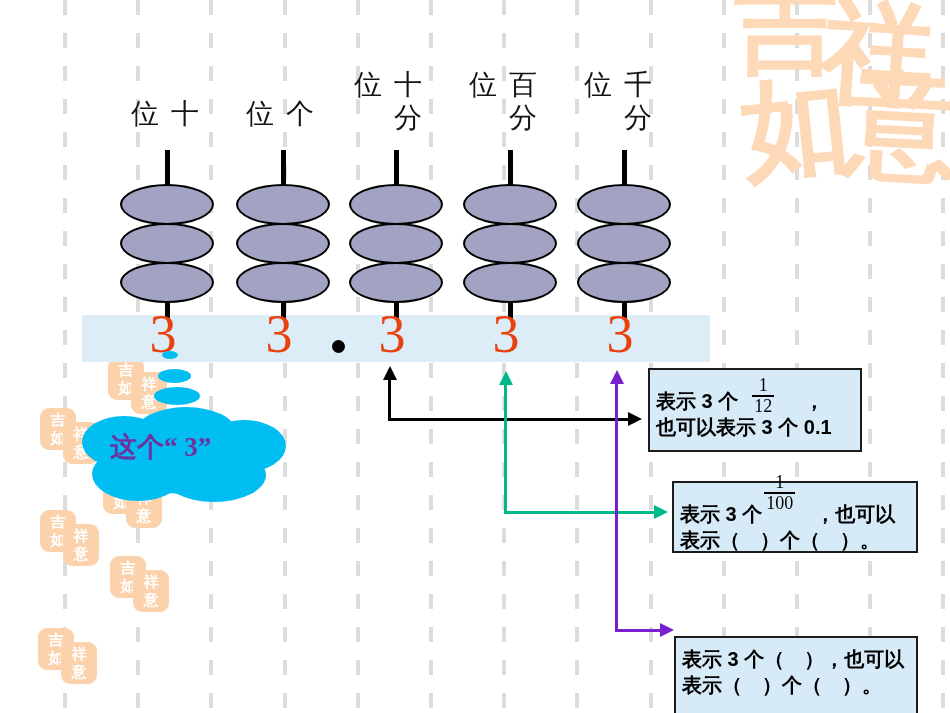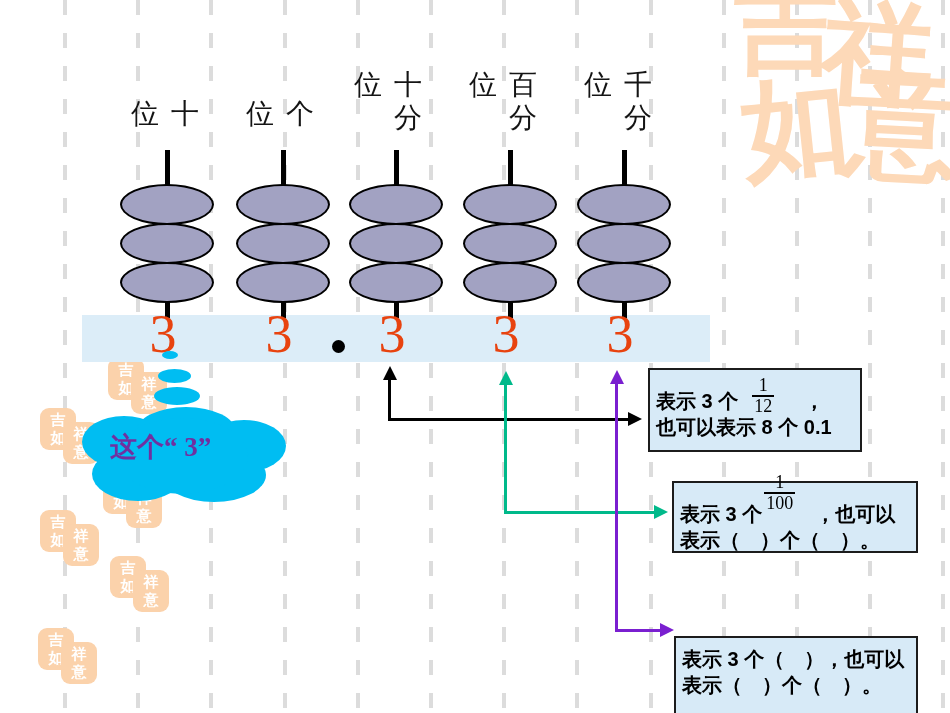--- a/index.html
+++ b/index.html
@@ -253,21 +253,21 @@
 
   <div class="callout" id="co1">
     <div class="co-line co-line1">
       <span>表示 3 个</span>
       <span class="frac">
         <span>1</span>
         <span class="den">12</span>
       </span>
       <span class="sfx">，</span>
     </div>
-    <div class="co-line">也可以表示 8 个 0.1</div>
+    <div class="co-line">也可以表示 3 个 0.1</div>
   </div>
 
   <div class="callout" id="co2">
     <div class="co-line co-line1">
       <span>表示 3 个</span>
       <span class="frac">
         <span>1</span>
         <span class="den">100</span>
       </span>
       <span class="sfx">，也可以</span>

